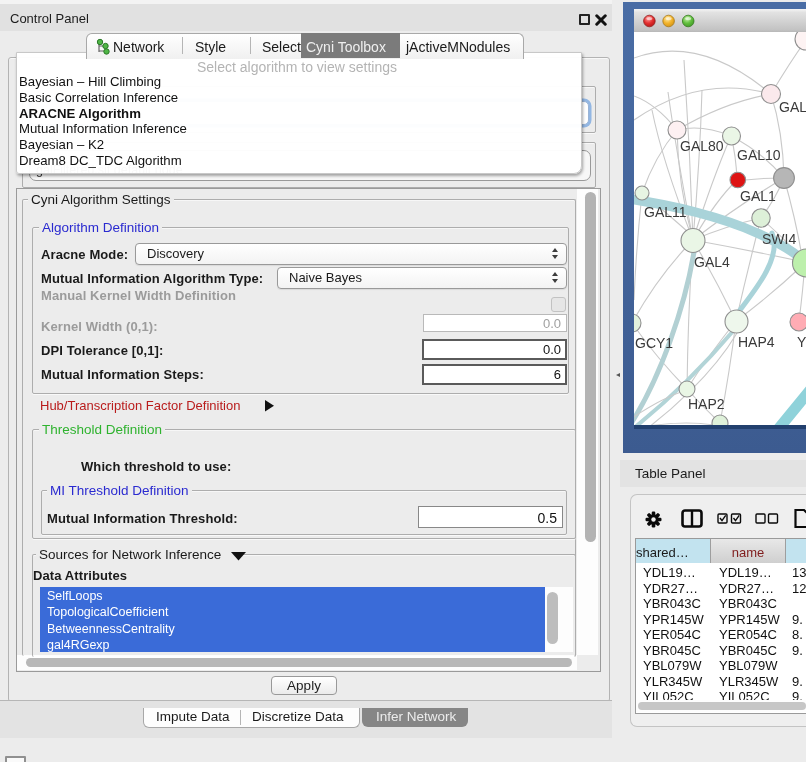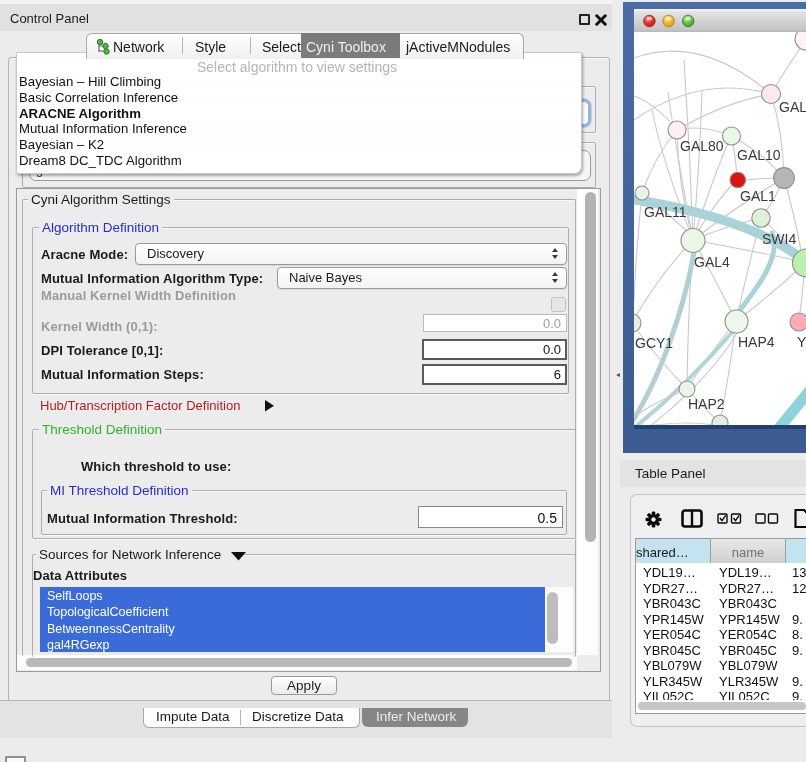--- a/index.html
+++ b/index.html
@@ -301,21 +301,21 @@
       <rect x="124.5" y="7" width="9" height="9" rx="1"></rect>
     </g>
     <path d="M151.5 3 h8.5 l4 4 v13 h-12.5 z" fill="none" stroke="#0a0a0a" stroke-width="2.2"></path>
   </svg>
 
   <div class="abs" style="left:635px;top:538px;width:171px;height:174px;background:#fff;border:1px solid #9a9a9a;border-right:none;"></div>
   <div class="abs" style="left:636px;top:539px;width:74px;height:24px;background:#c2e3ef;border-right:1px solid #9e9e9e;"></div>
   <div class="abs" style="left:711px;top:539px;width:74px;height:24px;background:linear-gradient(#e8e8e8,#cfcfcf);border-right:1px solid #9e9e9e;"></div>
   <div class="abs" style="left:786px;top:539px;width:20px;height:24px;background:#c2e3ef;"></div>
   <div class="abs" style="left:636px;top:545px;width:56px;text-align:left;font-size:13px;color:#1a1a1a;">shared…</div>
-  <div class="abs" style="left:711px;top:545px;width:74px;text-align:center;font-size:13px;color:#737373;">name</div>
+  <div class="abs" style="left:711px;top:545px;width:74px;text-align:center;font-size:13px;color:#7f1d1d;">name</div>
   <div class="abs" style="left:643px;top:565px;font-size:13px;color:#111;line-height:15.5px;">
     YDL19…<br>YDR27…<br>YBR043C<br>YPR145W<br>YER054C<br>YBR045C<br>YBL079W<br>YLR345W<br>YIL052C
   </div>
   <div class="abs" style="left:719px;top:565px;font-size:13px;color:#111;line-height:15.5px;">
     YDL19…<br>YDR27…<br>YBR043C<br>YPR145W<br>YER054C<br>YBR045C<br>YBL079W<br>YLR345W<br>YIL052C
   </div>
   <div class="abs" style="left:792px;top:565px;font-size:13px;color:#111;line-height:15.5px;">
     13<br>12<br>&nbsp;<br>9.<br>8.<br>9.<br>&nbsp;<br>9.<br>9.
   </div>
 

